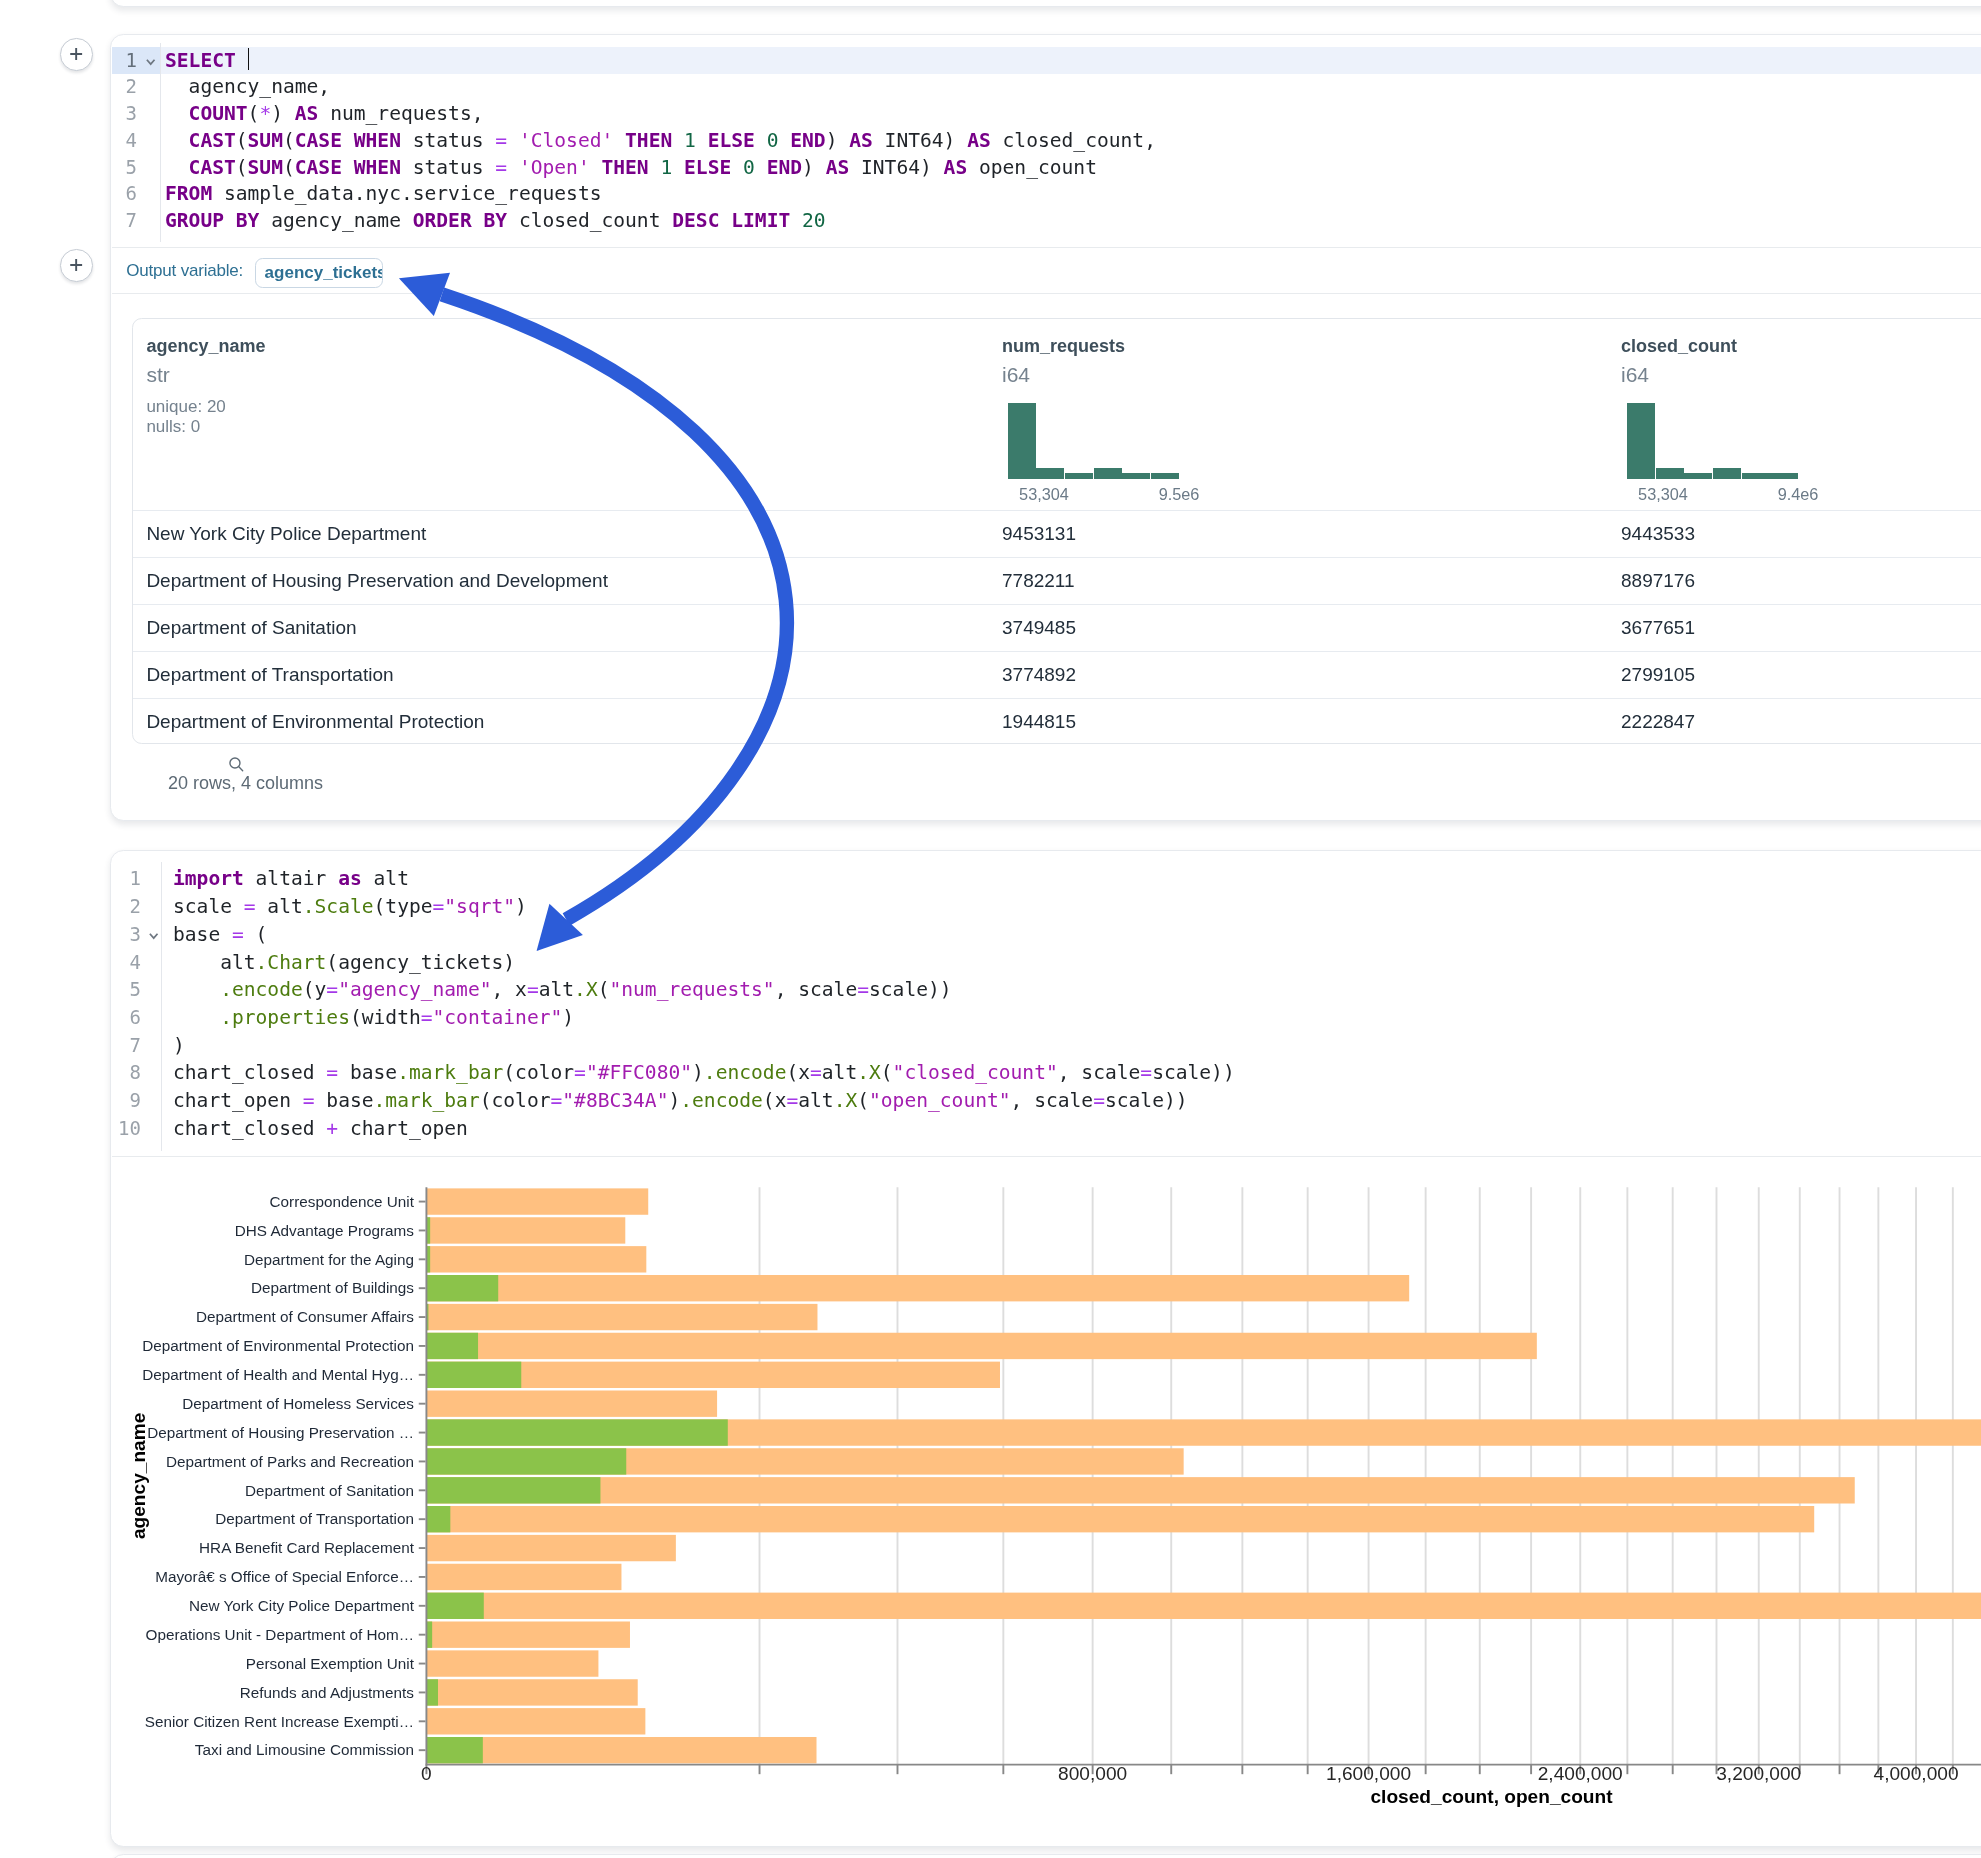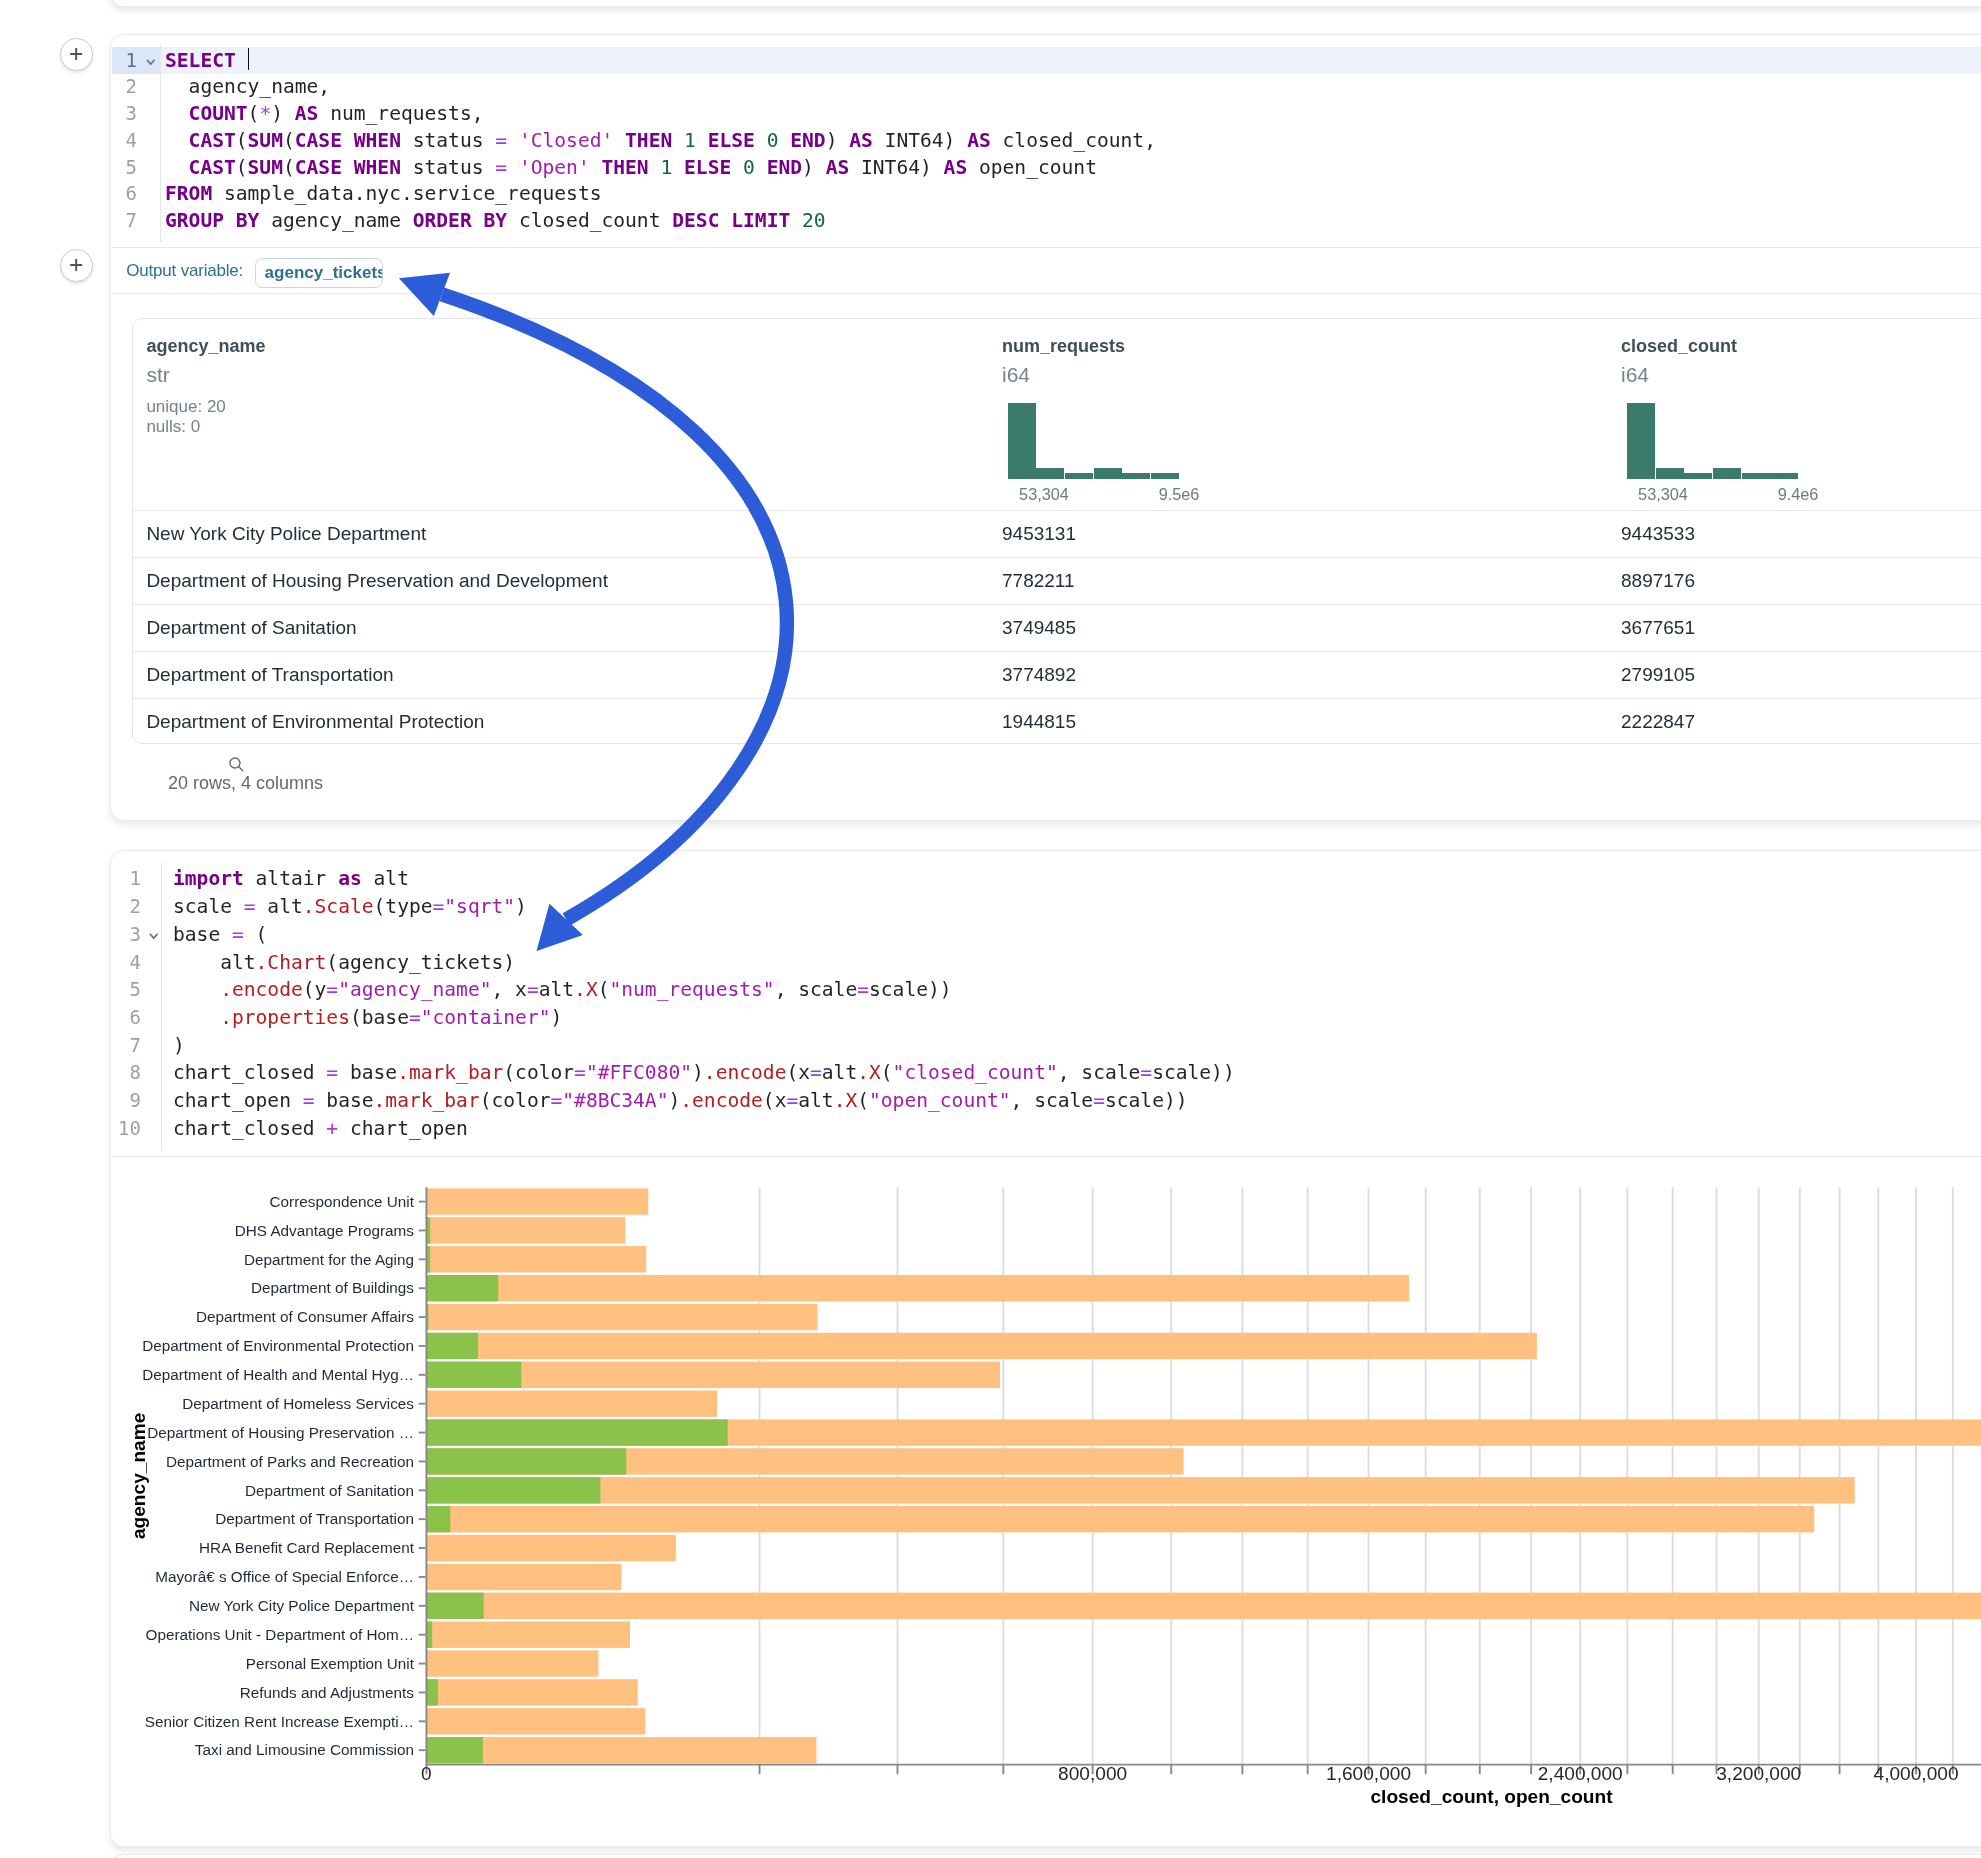--- a/index.html
+++ b/index.html
@@ -29,21 +29,21 @@
   .active-row { position:absolute; left:1px; right:1px; background:#edf2fb; }
   .active-gut { position:absolute; left:1px; background:#dbe7f8; }
   .gut-divider { position:absolute; width:1px; background:#e4e7ec; }
   .fold-icon { position:absolute; width:13.4px; height:13.4px; }
   .cursor-bar { display:inline-block; width:1.9px; height:22px; background:#111;
                 vertical-align:-3.8px; }
   .tok-kw  { color:#770088; font-weight:bold; }
   .tok-op  { color:#a438e8; }
   .tok-str { color:#a21caf; }
   .tok-num { color:#116644; }
-  .tok-fn  { color:#b91c1c; }
+  .tok-fn  { color:#4d7c0f; }
   .tok-pl  { color:#1f2328; }
 
   .h-divider { position:absolute; left:1px; right:0; height:1px; background:#e8ebee; }
 
   
   .outvar-label { position:absolute; left:15.3px; top:226px; font-size:17px; font-weight:normal; color:#2e7093; letter-spacing:-0.2px; }
   .outvar-pill { position:absolute; left:144px; top:223px; width:128px; height:30px;
                  border:1px solid #c9d7e4; border-radius:7.6px; background:#fff;
                  font-size:17px; font-weight:bold; color:#2e7093; line-height:28px;
                  padding-left:8.6px; overflow:hidden; white-space:nowrap; }
@@ -181,21 +181,21 @@
         <div class="gut-num" style="top:70px;left:0;width:30px">3</div>
         <svg class="fold-icon" style="top:78px;left:36px" viewBox="0 0 14 14">
           <polyline points="3,5 7,9.5 11,5" fill="none" stroke="#6e7781" stroke-width="1.8"></polyline>
         </svg>
         <div class="code-line" style="top:70px;left:62px"><span class="tok-pl">base </span><span class="tok-op">=</span><span class="tok-pl"> (</span></div>
         <div class="gut-num" style="top:98px;left:0;width:30px">4</div>
         <div class="code-line" style="top:98px;left:62px"><span class="tok-pl">    alt</span><span class="tok-fn">.Chart</span><span class="tok-pl">(agency_tickets)</span></div>
         <div class="gut-num" style="top:125px;left:0;width:30px">5</div>
         <div class="code-line" style="top:125px;left:62px"><span class="tok-pl">    </span><span class="tok-fn">.encode</span><span class="tok-pl">(y</span><span class="tok-op">=</span><span class="tok-str">"agency_name"</span><span class="tok-pl">, x</span><span class="tok-op">=</span><span class="tok-pl">alt</span><span class="tok-fn">.X</span><span class="tok-pl">(</span><span class="tok-str">"num_requests"</span><span class="tok-pl">, scale</span><span class="tok-op">=</span><span class="tok-pl">scale))</span></div>
         <div class="gut-num" style="top:153px;left:0;width:30px">6</div>
-        <div class="code-line" style="top:153px;left:62px"><span class="tok-pl">    </span><span class="tok-fn">.properties</span><span class="tok-pl">(base</span><span class="tok-op">=</span><span class="tok-str">"container"</span><span class="tok-pl">)</span></div>
+        <div class="code-line" style="top:153px;left:62px"><span class="tok-pl">    </span><span class="tok-fn">.properties</span><span class="tok-pl">(width</span><span class="tok-op">=</span><span class="tok-str">"container"</span><span class="tok-pl">)</span></div>
         <div class="gut-num" style="top:181px;left:0;width:30px">7</div>
         <div class="code-line" style="top:181px;left:62px"><span class="tok-pl">)</span></div>
         <div class="gut-num" style="top:208px;left:0;width:30px">8</div>
         <div class="code-line" style="top:208px;left:62px"><span class="tok-pl">chart_closed </span><span class="tok-op">=</span><span class="tok-pl"> base</span><span class="tok-fn">.mark_bar</span><span class="tok-pl">(color</span><span class="tok-op">=</span><span class="tok-str">"#FFC080"</span><span class="tok-pl">)</span><span class="tok-fn">.encode</span><span class="tok-pl">(x</span><span class="tok-op">=</span><span class="tok-pl">alt</span><span class="tok-fn">.X</span><span class="tok-pl">(</span><span class="tok-str">"closed_count"</span><span class="tok-pl">, scale</span><span class="tok-op">=</span><span class="tok-pl">scale))</span></div>
         <div class="gut-num" style="top:236px;left:0;width:30px">9</div>
         <div class="code-line" style="top:236px;left:62px"><span class="tok-pl">chart_open </span><span class="tok-op">=</span><span class="tok-pl"> base</span><span class="tok-fn">.mark_bar</span><span class="tok-pl">(color</span><span class="tok-op">=</span><span class="tok-str">"#8BC34A"</span><span class="tok-pl">)</span><span class="tok-fn">.encode</span><span class="tok-pl">(x</span><span class="tok-op">=</span><span class="tok-pl">alt</span><span class="tok-fn">.X</span><span class="tok-pl">(</span><span class="tok-str">"open_count"</span><span class="tok-pl">, scale</span><span class="tok-op">=</span><span class="tok-pl">scale))</span></div>
         <div class="gut-num" style="top:264px;left:0;width:30px">10</div>
         <div class="code-line" style="top:264px;left:62px"><span class="tok-pl">chart_closed </span><span class="tok-op">+</span><span class="tok-pl"> chart_open</span></div>
         <div class="gut-divider" style="left:50px;top:10.5px;height:289px"></div>
       </div>

